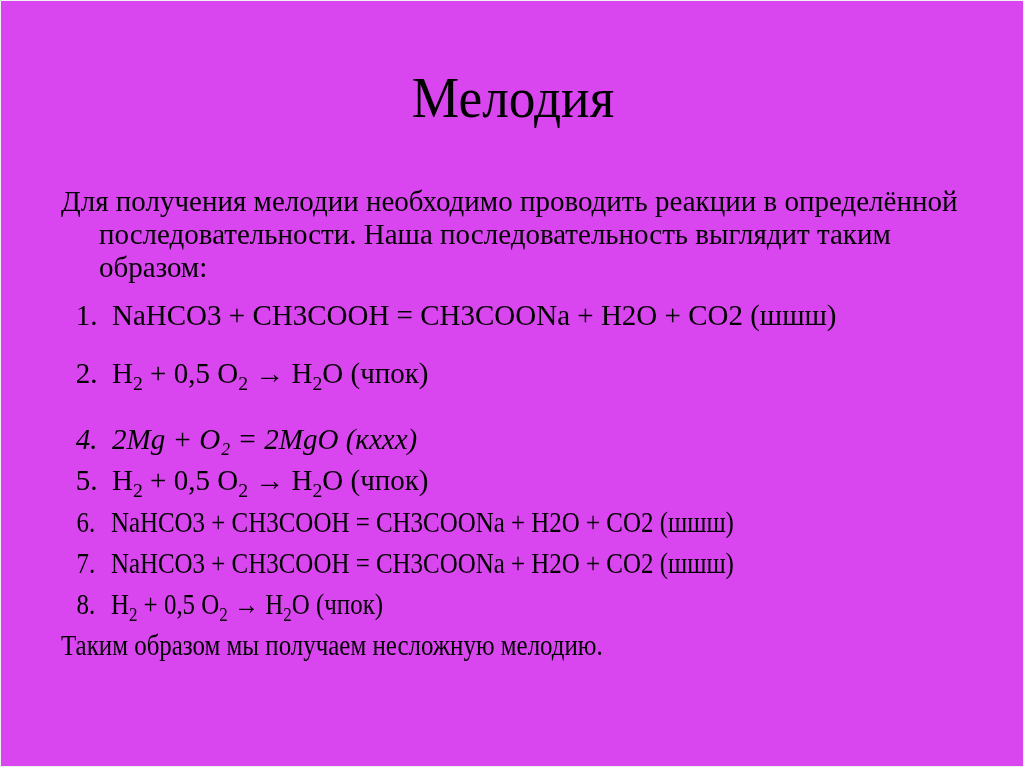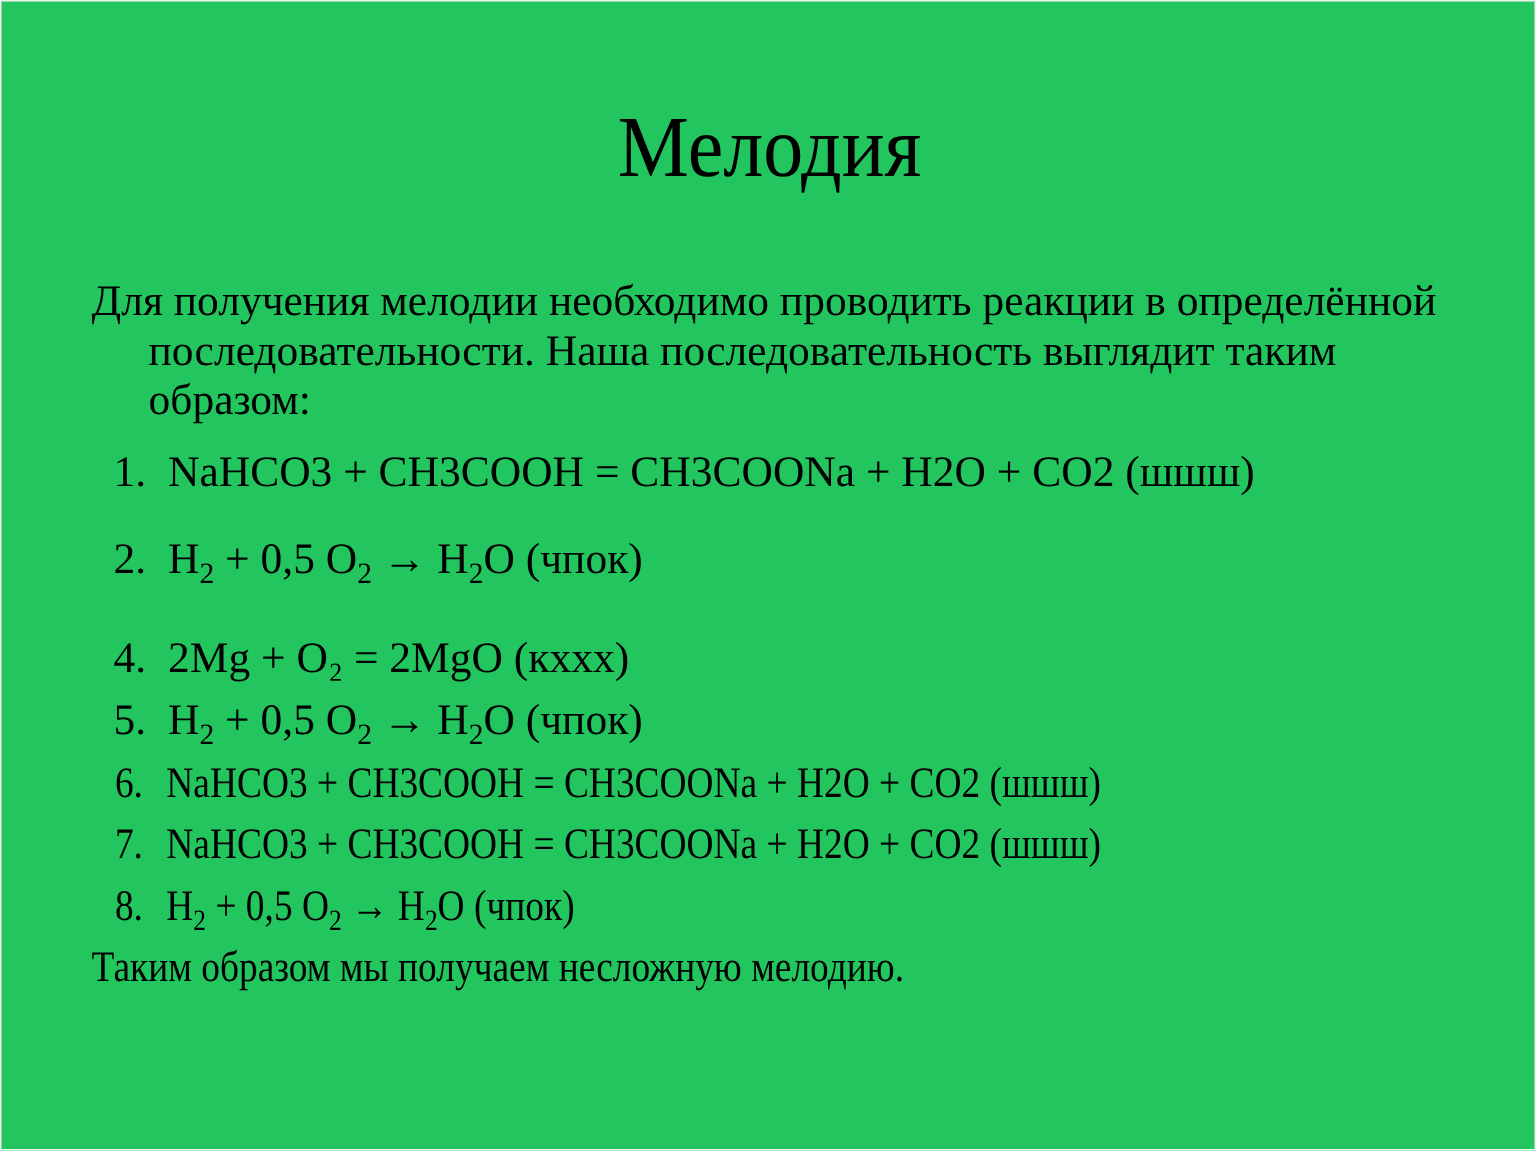--- a/index.html
+++ b/index.html
@@ -1,19 +1,19 @@
 <!DOCTYPE html>
 <html><head>
   <meta charset="utf-8">
   <style>
     html, body { margin: 0; padding: 0; background: #ffffff; }
     body { width: 1024px; height: 767px; overflow: hidden; position: relative; }
     .slide {
       position: absolute; left: 0; top: 0; width: 1022px; height: 765px;
-      border: 1px solid #f0f0f0; background: #22c55e;
+      border: 1px solid #f0f0f0; background: #d946ef;
       font-family: "Liberation Serif", serif; color: #000;
     }
     .title {
       position: absolute; left: 0; width: 1024px; top: 62px;
       text-align: center; font-size: 58px; line-height: 70px;
       transform: scaleX(0.92); transform-origin: center;
     }
     .body { position: absolute; left: 60px; top: 184px; width: 920px; font-size: 29px; }
     .intro { line-height: 33px; padding-left: 38px; text-indent: -38px; margin: 0; }
     .list { margin: 0; padding: 0; list-style: none; text-align: center; }
@@ -32,21 +32,21 @@
   <div class="body">
     <p class="intro">Для получения мелодии необходимо проводить реакции в определённой последовательности. Наша последовательность выглядит таким образом:</p>
 
     <div class="list" style="position:absolute; left:0; top:110px; width:920px; height:400px;">
       <div class="item" style="top:0px;">
         <span class="num">1.</span><span>NaHCO3 + CH3COOH = CH3COONa + H2O + CO2 (шшш)</span>
       </div>
       <div class="item" style="top:58px;">
         <span class="num">2.</span><span><span>H</span><sub>2</sub><span> + 0,5 O</span><sub>2</sub><span> → H</span><sub>2</sub><span>O (чпок)</span></span>
       </div>
-      <div class="item" style="top:124px;">
+      <div class="item" style="top:124px;font-style:italic;">
         <span class="num">4.</span><span>2Mg + O₂ = 2MgO (кххх)</span>
       </div>
       <div class="item" style="top:165px;">
         <span class="num">5.</span><span><span>H</span><sub>2</sub><span> + 0,5 O</span><sub>2</sub><span> → H</span><sub>2</sub><span>O (чпок)</span></span>
       </div>
       <div class="item narrow" style="top:207px;">
         <span class="num" style="width:58px;">6.</span><span>NaHCO3 + CH3COOH = CH3COONa + H2O + CO2 (шшш)</span>
       </div>
       <div class="item narrow" style="top:248px;">
         <span class="num" style="width:58px;">7.</span><span>NaHCO3 + CH3COOH = CH3COONa + H2O + CO2 (шшш)</span>

